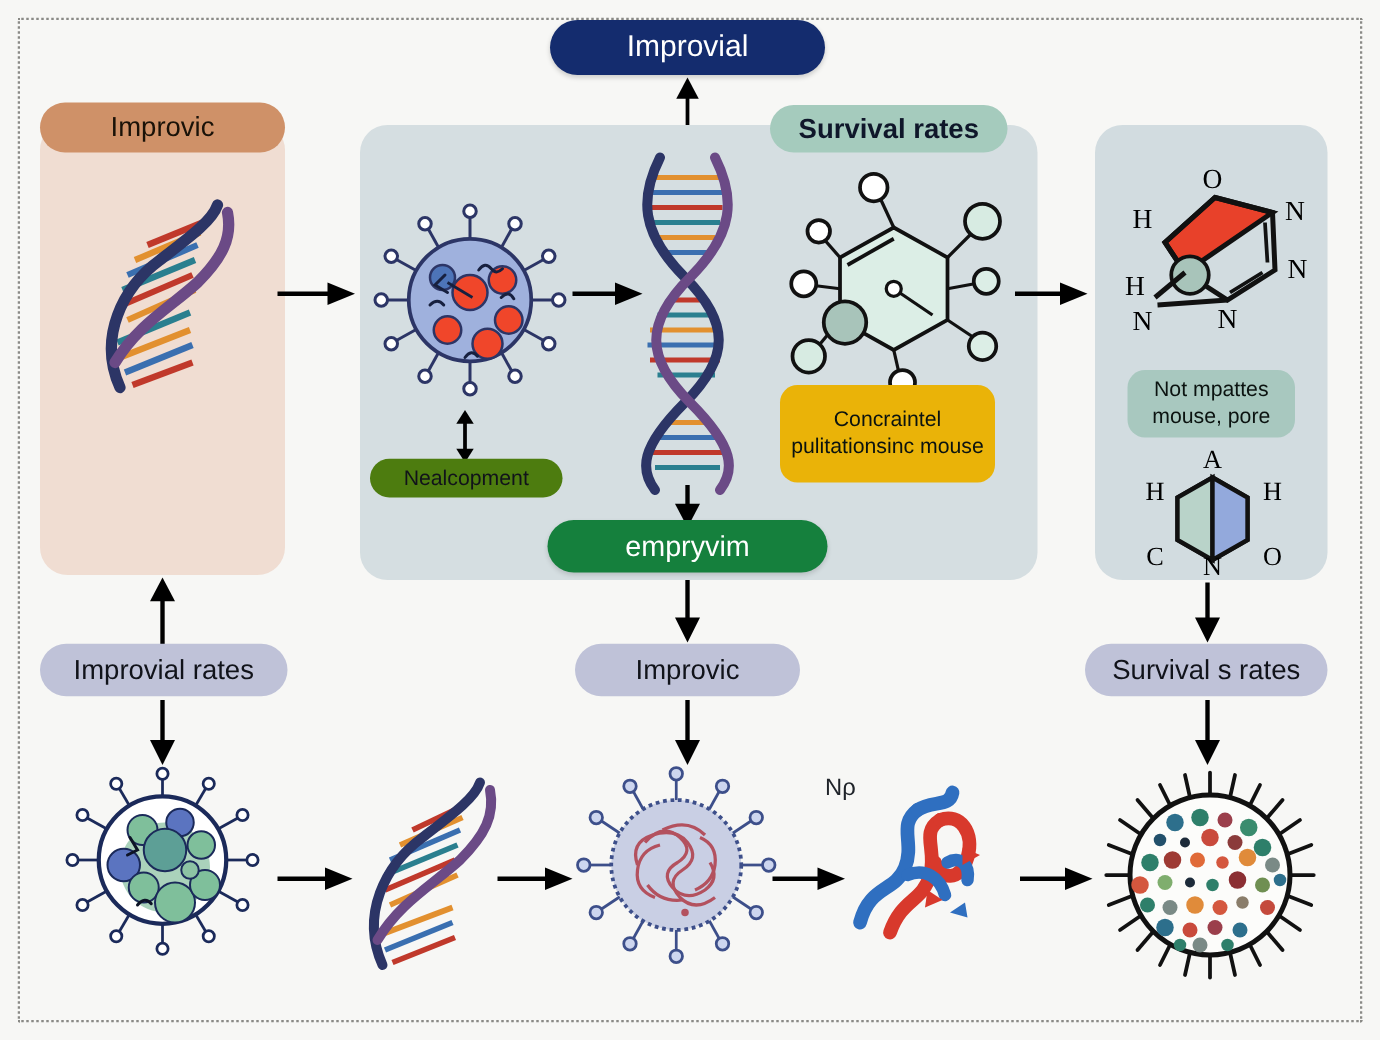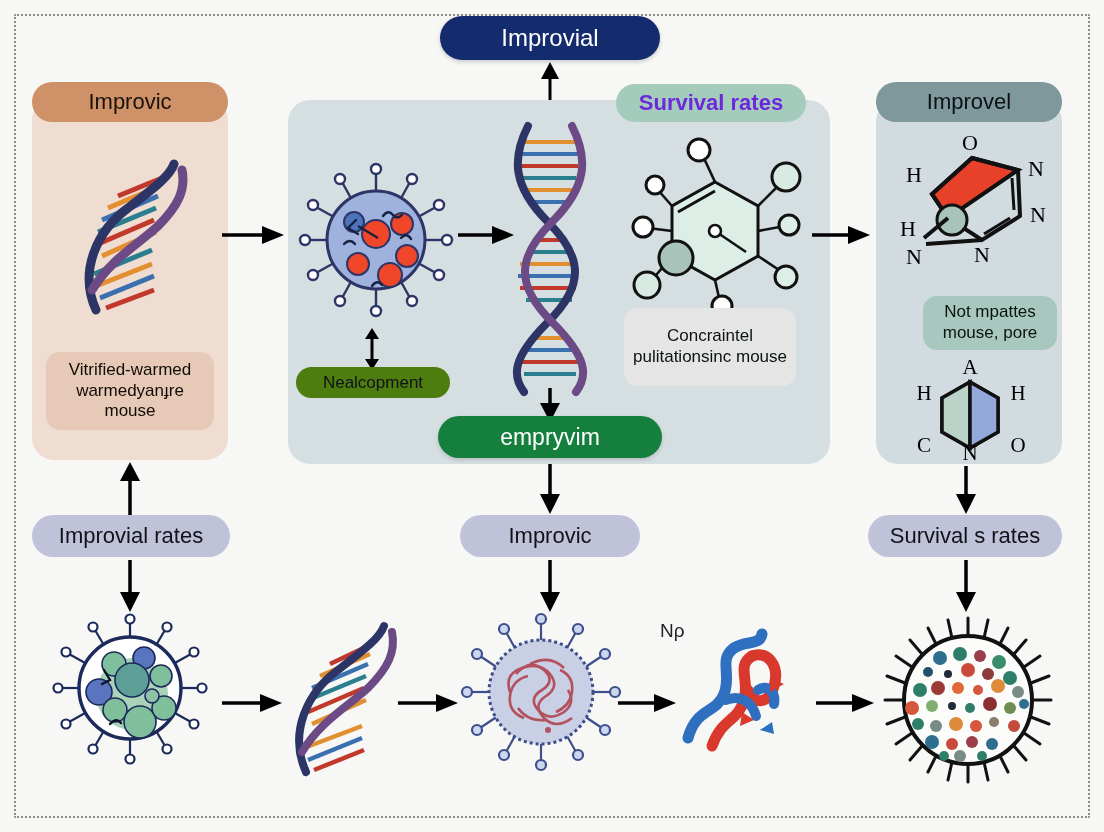--- a/index.html
+++ b/index.html
@@ -48,21 +48,21 @@
   }
   .pill-lav-sm{
     color:#11131a;font-size:17px;
     background:#4d7c0f;
   }
   .pill-head-orange{
     color:#1a1208;font-size:22px;
     background:#cf9168;
   }
   .pill-head-green{
-    color:#6d28d9;font-size:22px;font-weight:bold;
+    color:#0f172a;font-size:22px;font-weight:bold;
     background:#a5cbbd;
     text-align:right;
   }
   .pill-head-slate{
     color:#0c1214;font-size:22px;
     background:#7f989c;
   }
 
   
   .card{position:absolute;box-sizing:border-box;border-radius:22px;}
@@ -71,21 +71,21 @@
   .card-grey2{background:#d2dce0;}
 
   
   .chip{
     position:absolute;box-sizing:border-box;
     display:flex;align-items:center;justify-content:center;
     text-align:center;border-radius:14px;
     line-height:1.22;
   }
   .chip-peach{background:#e6c9b6;color:#120c07;font-size:17px;}
-  .chip-green{background:#e5e5e5;color:#0b1310;font-size:17px;}
+  .chip-green{background:#eab308;color:#0b1310;font-size:17px;}
   .chip-green2{background:#a8c8bf;color:#0b1310;font-size:17px;}
 
   
   .arrow{position:absolute;}
   .tiny-label{
     position:absolute;font-size:19px;color:#20242a;
   }
   svg{display:block;overflow:visible;}
 </style>
 </head>
@@ -124,21 +124,20 @@
         <line x1="36" y1="134" x2="94" y2="110" stroke="#2a7f8f" stroke-width="5"></line>
         <line x1="48" y1="168" x2="96" y2="150" stroke="#c0392b" stroke-width="5"></line>
 
         <path d="M38,170 C20,130 40,90 70,68 C96,48 112,36 116,24" fill="none" stroke="#2c3566" stroke-width="9" stroke-linecap="round"></path>
         <path d="M34,150 C52,120 78,106 100,86 C120,66 128,50 124,30" fill="none" stroke="#6b4a86" stroke-width="9" stroke-linecap="round"></path>
         <path d="M30,148 C26,108 50,80 78,58" fill="none" stroke="#2c3566" stroke-width="9" stroke-linecap="round" opacity="0"></path>
       </g>
     </svg>
   </div>
 
-  <div class="chip chip-peach" style="left:46px;top:352px;width:168px;height:78px;padding:0 8px;">Vitrified-warmed warmedyanɟre mouse</div>
 
   <div class="arrow" style="left:222px;top:222px;">
     <svg width="64" height="26" viewBox="0 0 64 26">
       <line x1="0" y1="13" x2="44" y2="13" stroke="#000" stroke-width="3.5"></line>
       <polygon points="62,13 40,4 40,22" fill="#000"></polygon>
     </svg>
   </div>
 
   <div class="arrow" style="left:116px;top:462px;">
     <svg width="28" height="54" viewBox="0 0 28 54">
@@ -289,42 +288,41 @@
 
   <div class="arrow" style="left:812px;top:222px;">
     <svg width="60" height="26" viewBox="0 0 60 26">
       <line x1="0" y1="13" x2="40" y2="13" stroke="#000" stroke-width="3.5"></line>
       <polygon points="58,13 36,4 36,22" fill="#000"></polygon>
     </svg>
   </div>
 
   <div class="card card-grey2" style="left:876px;top:100px;width:186px;height:364px;"></div>
 
-  <div class="pill pill-head-slate" style="left:876px;top:82px;width:186px;height:40px;">Improvel</div>
 
   <div class="abs" style="left:890px;top:132px;width:170px;height:160px;">
     <svg width="170" height="160" viewBox="0 0 170 160">
       <polygon points="82,26 128,38 128,38 58,86 42,62" fill="#e8412a" stroke="#111" stroke-width="4"></polygon>
       <polygon points="82,26 128,38 130,84 92,108 58,86 42,62" fill="none" stroke="#111" stroke-width="4"></polygon>
       <line x1="122" y1="46" x2="124" y2="78" stroke="#111" stroke-width="3"></line>
       <line x1="120" y1="86" x2="94" y2="102" stroke="#111" stroke-width="3"></line>
       <circle cx="62" cy="88" r="15" fill="#a8c4ba" stroke="#111" stroke-width="3"></circle>
       <line x1="58" y1="86" x2="34" y2="106" stroke="#111" stroke-width="4"></line>
       <line x1="36" y1="112" x2="92" y2="108" stroke="#111" stroke-width="4"></line>
       <text x="80" y="18" font-size="22" font-family="Liberation Serif, serif" text-anchor="middle" fill="#000">O</text>
       <text x="146" y="44" font-size="22" font-family="Liberation Serif, serif" text-anchor="middle" fill="#000">N</text>
       <text x="148" y="90" font-size="22" font-family="Liberation Serif, serif" text-anchor="middle" fill="#000">N</text>
       <text x="92" y="130" font-size="22" font-family="Liberation Serif, serif" text-anchor="middle" fill="#000">N</text>
       <text x="24" y="132" font-size="22" font-family="Liberation Serif, serif" text-anchor="middle" fill="#000">N</text>
       <text x="18" y="104" font-size="22" font-family="Liberation Serif, serif" text-anchor="middle" fill="#000">H</text>
       <text x="24" y="50" font-size="22" font-family="Liberation Serif, serif" text-anchor="middle" fill="#000">H</text>
     </svg>
   </div>
 
-  <div class="chip chip-green2" style="left:902px;top:296px;width:134px;height:54px;padding:0 6px;margin-left:21px;">Not mpattes mouse, pore</div>
+  <div class="chip chip-green2" style="left:902px;top:296px;width:134px;height:54px;padding:0 6px;">Not mpattes mouse, pore</div>
 
   <div class="abs" style="left:900px;top:356px;width:140px;height:110px;">
     <svg width="140" height="110" viewBox="0 0 140 110">
       <polygon points="70,26 98,42 98,76 70,92 42,76 42,42" fill="none" stroke="#111" stroke-width="3.5"></polygon>
       <polygon points="70,26 70,92 42,76 42,42" fill="#b9d3c9" stroke="#111" stroke-width="3.5"></polygon>
       <polygon points="70,26 98,42 98,76 70,92" fill="#93a9dc" stroke="#111" stroke-width="3.5"></polygon>
       <text x="70" y="18" font-size="21" font-family="Liberation Serif, serif" text-anchor="middle" fill="#000">A</text>
       <text x="24" y="44" font-size="21" font-family="Liberation Serif, serif" text-anchor="middle" fill="#000">H</text>
       <text x="118" y="44" font-size="21" font-family="Liberation Serif, serif" text-anchor="middle" fill="#000">H</text>
       <text x="24" y="96" font-size="21" font-family="Liberation Serif, serif" text-anchor="middle" fill="#000">C</text>

